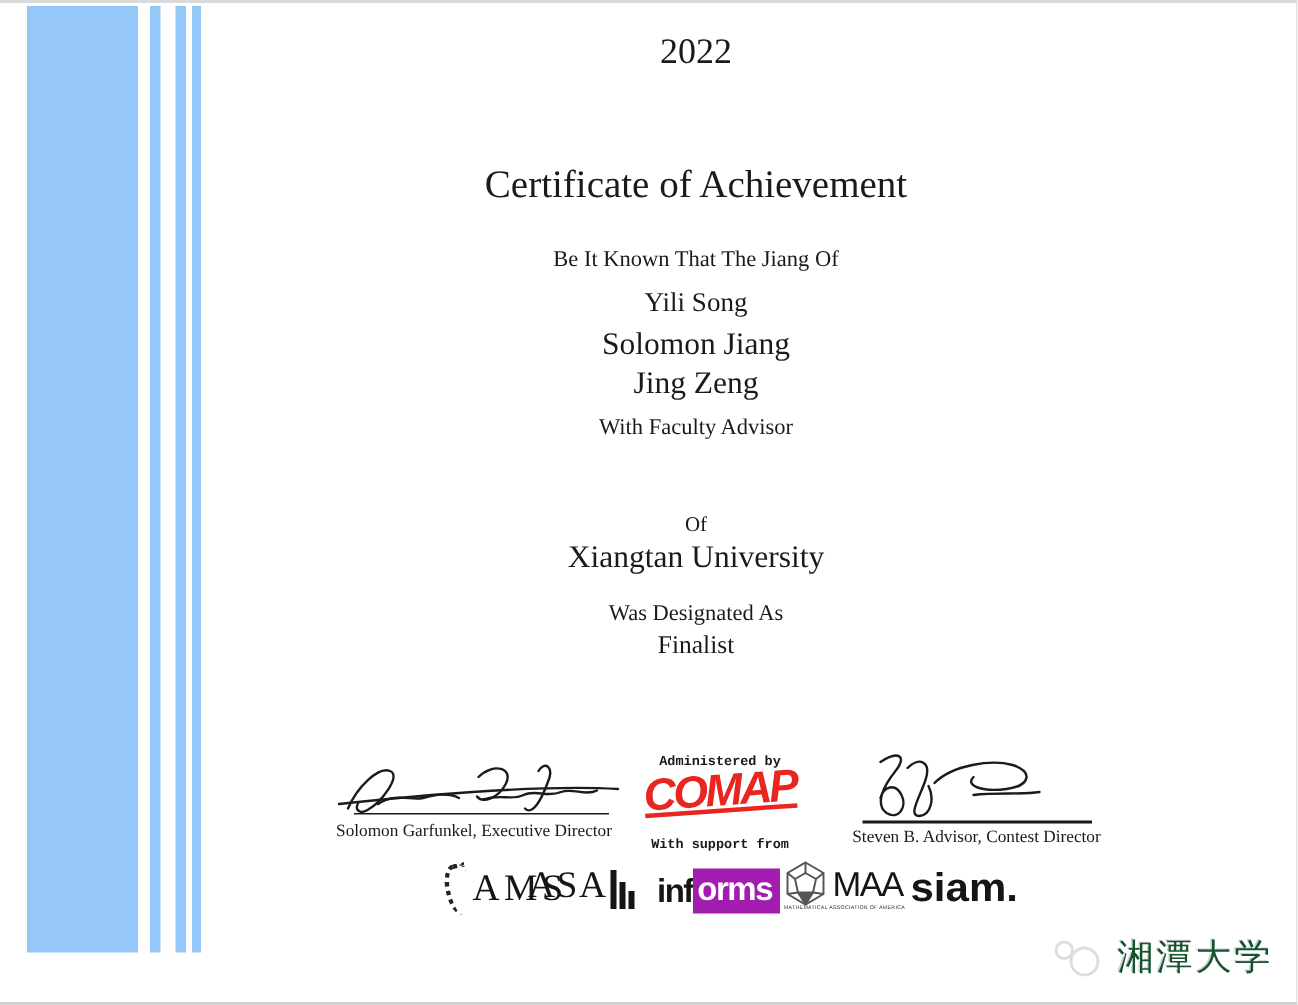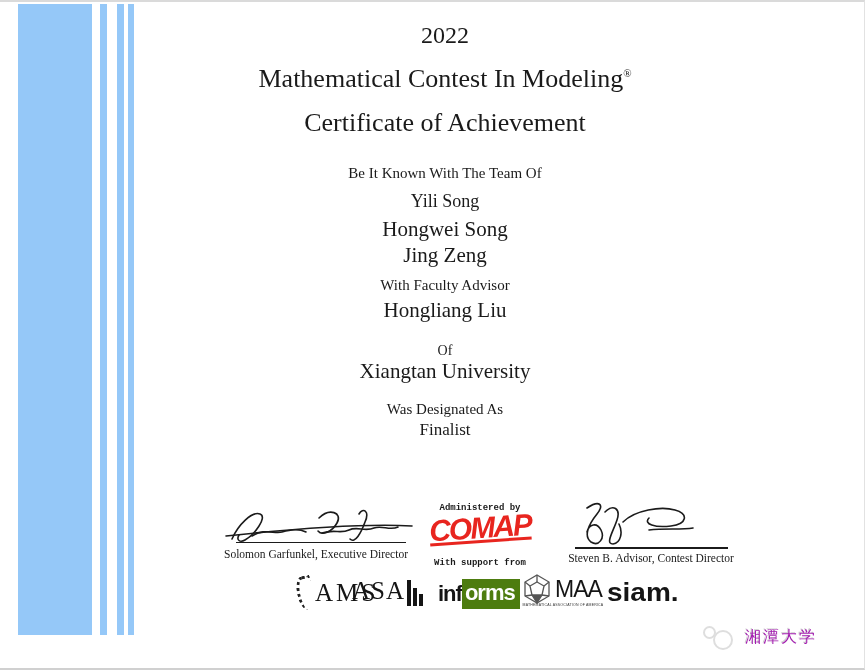--- a/index.html
+++ b/index.html
@@ -9,21 +9,21 @@
     border-top:2px solid #dadada; border-bottom:2px solid #d0d0d0; border-right:1px solid #e2e2e2;
     overflow:hidden; font-family:"Liberation Serif","DejaVu Serif",serif; color:#1a1a1a;
   }
   
   .stripe { position:absolute; top:2px; height:631px; background:#95c8f8; }
   .stripe.wide   { left:18px;  width:74px; }
   .stripe.s1     { left:100px; width:7px; }
   .stripe.s2     { left:117px; width:7px; }
   .stripe.s3     { left:128px; width:6px; }
   
-  .cline { position:absolute; left:445px; transform:translateX(-50%); white-space:nowrap; text-align:center; }
+  .cline { position:absolute; left:464px; transform:translateX(-50%); white-space:nowrap; text-align:center; }
   .year      { top:20px;  font-size:24px; }
   .title1    { top:62px;  font-size:26px; }
   .title1 sup{ font-size:11px; vertical-align:super; }
   .title2    { top:106px; font-size:26px; }
   .small-line{ font-size:15px; }
   .known     { top:163px; }
   .name1     { top:189px; font-size:18px; }
   .name2     { top:215px; font-size:21px; }
   .name3     { top:241px; font-size:21px; }
   .adv-label { top:275px; }
@@ -55,59 +55,57 @@
   .ams-text { font-size:25px; letter-spacing:3px; }
   .asa { left:352px; top:574px; }
   .asa-text { font-size:25px; letter-spacing:1px; font-weight:500; }
   .asa-bars { display:flex; align-items:flex-end; gap:2px; margin-left:2px; height:30px; }
   .asa-bars i { display:block; width:4px; background:#151515; }
   .asa-bars i:nth-child(1){ height:26px; }
   .asa-bars i:nth-child(2){ height:18px; }
   .asa-bars i:nth-child(3){ height:12px; }
   .informs { left:438px; top:577px; font-family:"Liberation Sans","DejaVu Sans",sans-serif; font-weight:bold; }
   .informs .pre { font-size:22px; letter-spacing:-1px; }
-  .informs .boxed { font-size:22px; letter-spacing:-1px; color:#ffffff; background:#4d7c0f; padding:1px 5px 3px 3px; }
+  .informs .boxed { font-size:22px; letter-spacing:-1px; color:#ffffff; background:#a21caf; padding:1px 5px 3px 3px; }
   .maa { left:522px; top:572px; font-family:"Liberation Sans","DejaVu Sans",sans-serif; }
   .maa-text { font-size:23px; font-weight:normal; letter-spacing:-1px; margin-left:3px; }
   .maa-sub { position:absolute; left:520px; top:601px; width:86px; font-size:3.5px; text-align:center;
              font-family:"Liberation Sans","DejaVu Sans",sans-serif; color:#333; letter-spacing:.2px; }
   .siam { left:607px; top:574px; font-family:"Liberation Sans","DejaVu Sans",sans-serif;
           font-weight:800; font-size:28px; letter-spacing:0; transform:scaleY(.95); }
   
   .watermark { position:absolute; left:703px; top:620px; display:flex; align-items:center; gap:8px; }
   .wm-icon { position:relative; width:34px; height:30px; }
   .wm-bubble { position:absolute; border:2px solid #dedede; border-radius:50%; background:#fff;
                box-shadow:1px 1px 0 #ffffff; }
   .wm-bubble.small { width:13px; height:13px; left:0; top:4px; }
   .wm-bubble.big   { width:20px; height:20px; left:10px; top:8px; }
-  .wm-text { font-size:16px; letter-spacing:2px; color:#a21caf;
+  .wm-text { font-size:24px; letter-spacing:2px; color:#14532d;
              font-family:"Liberation Sans","DejaVu Sans",sans-serif;
              text-shadow:1px 1px 0 #ffffff, -1px -1px 0 #cfcfcf; }
 </style>
 </head>
 <body>
 
 <div class="page">
 
   <div class="stripe wide"></div>
   <div class="stripe s1"></div>
   <div class="stripe s2"></div>
   <div class="stripe s3"></div>
 
   <div class="cline year">2022</div>
-  <div class="cline title1"><span>Mathematical Contest In Modeling</span><sup>®</sup></div>
   <div class="cline title2">Certificate of Achievement</div>
 
-  <div class="cline small-line known">Be It Known With The Team Of</div>
+  <div class="cline small-line known">Be It Known That The Jiang Of</div>
   <div class="cline name1">Yili Song</div>
-  <div class="cline name2">Hongwei Song</div>
+  <div class="cline name2">Solomon Jiang</div>
   <div class="cline name3">Jing Zeng</div>
 
   <div class="cline small-line adv-label">With Faculty Advisor</div>
-  <div class="cline advisor">Hongliang Liu</div>
 
   <div class="cline of-label">Of</div>
   <div class="cline univ">Xiangtan University</div>
 
   <div class="cline small-line desig">Was Designated As</div>
   <div class="cline award">Finalist</div>
 
   <svg class="sig-svg" style="left:222px; top:503px;" width="195" height="42" viewBox="0 0 195 42">
     <g fill="none" stroke="#1b1b1b" stroke-width="1.6" stroke-linecap="round">
       <path d="M10,34 C16,20 30,6 38,9 C46,12 32,30 23,35 C18,38 14,35 17,30"></path>

